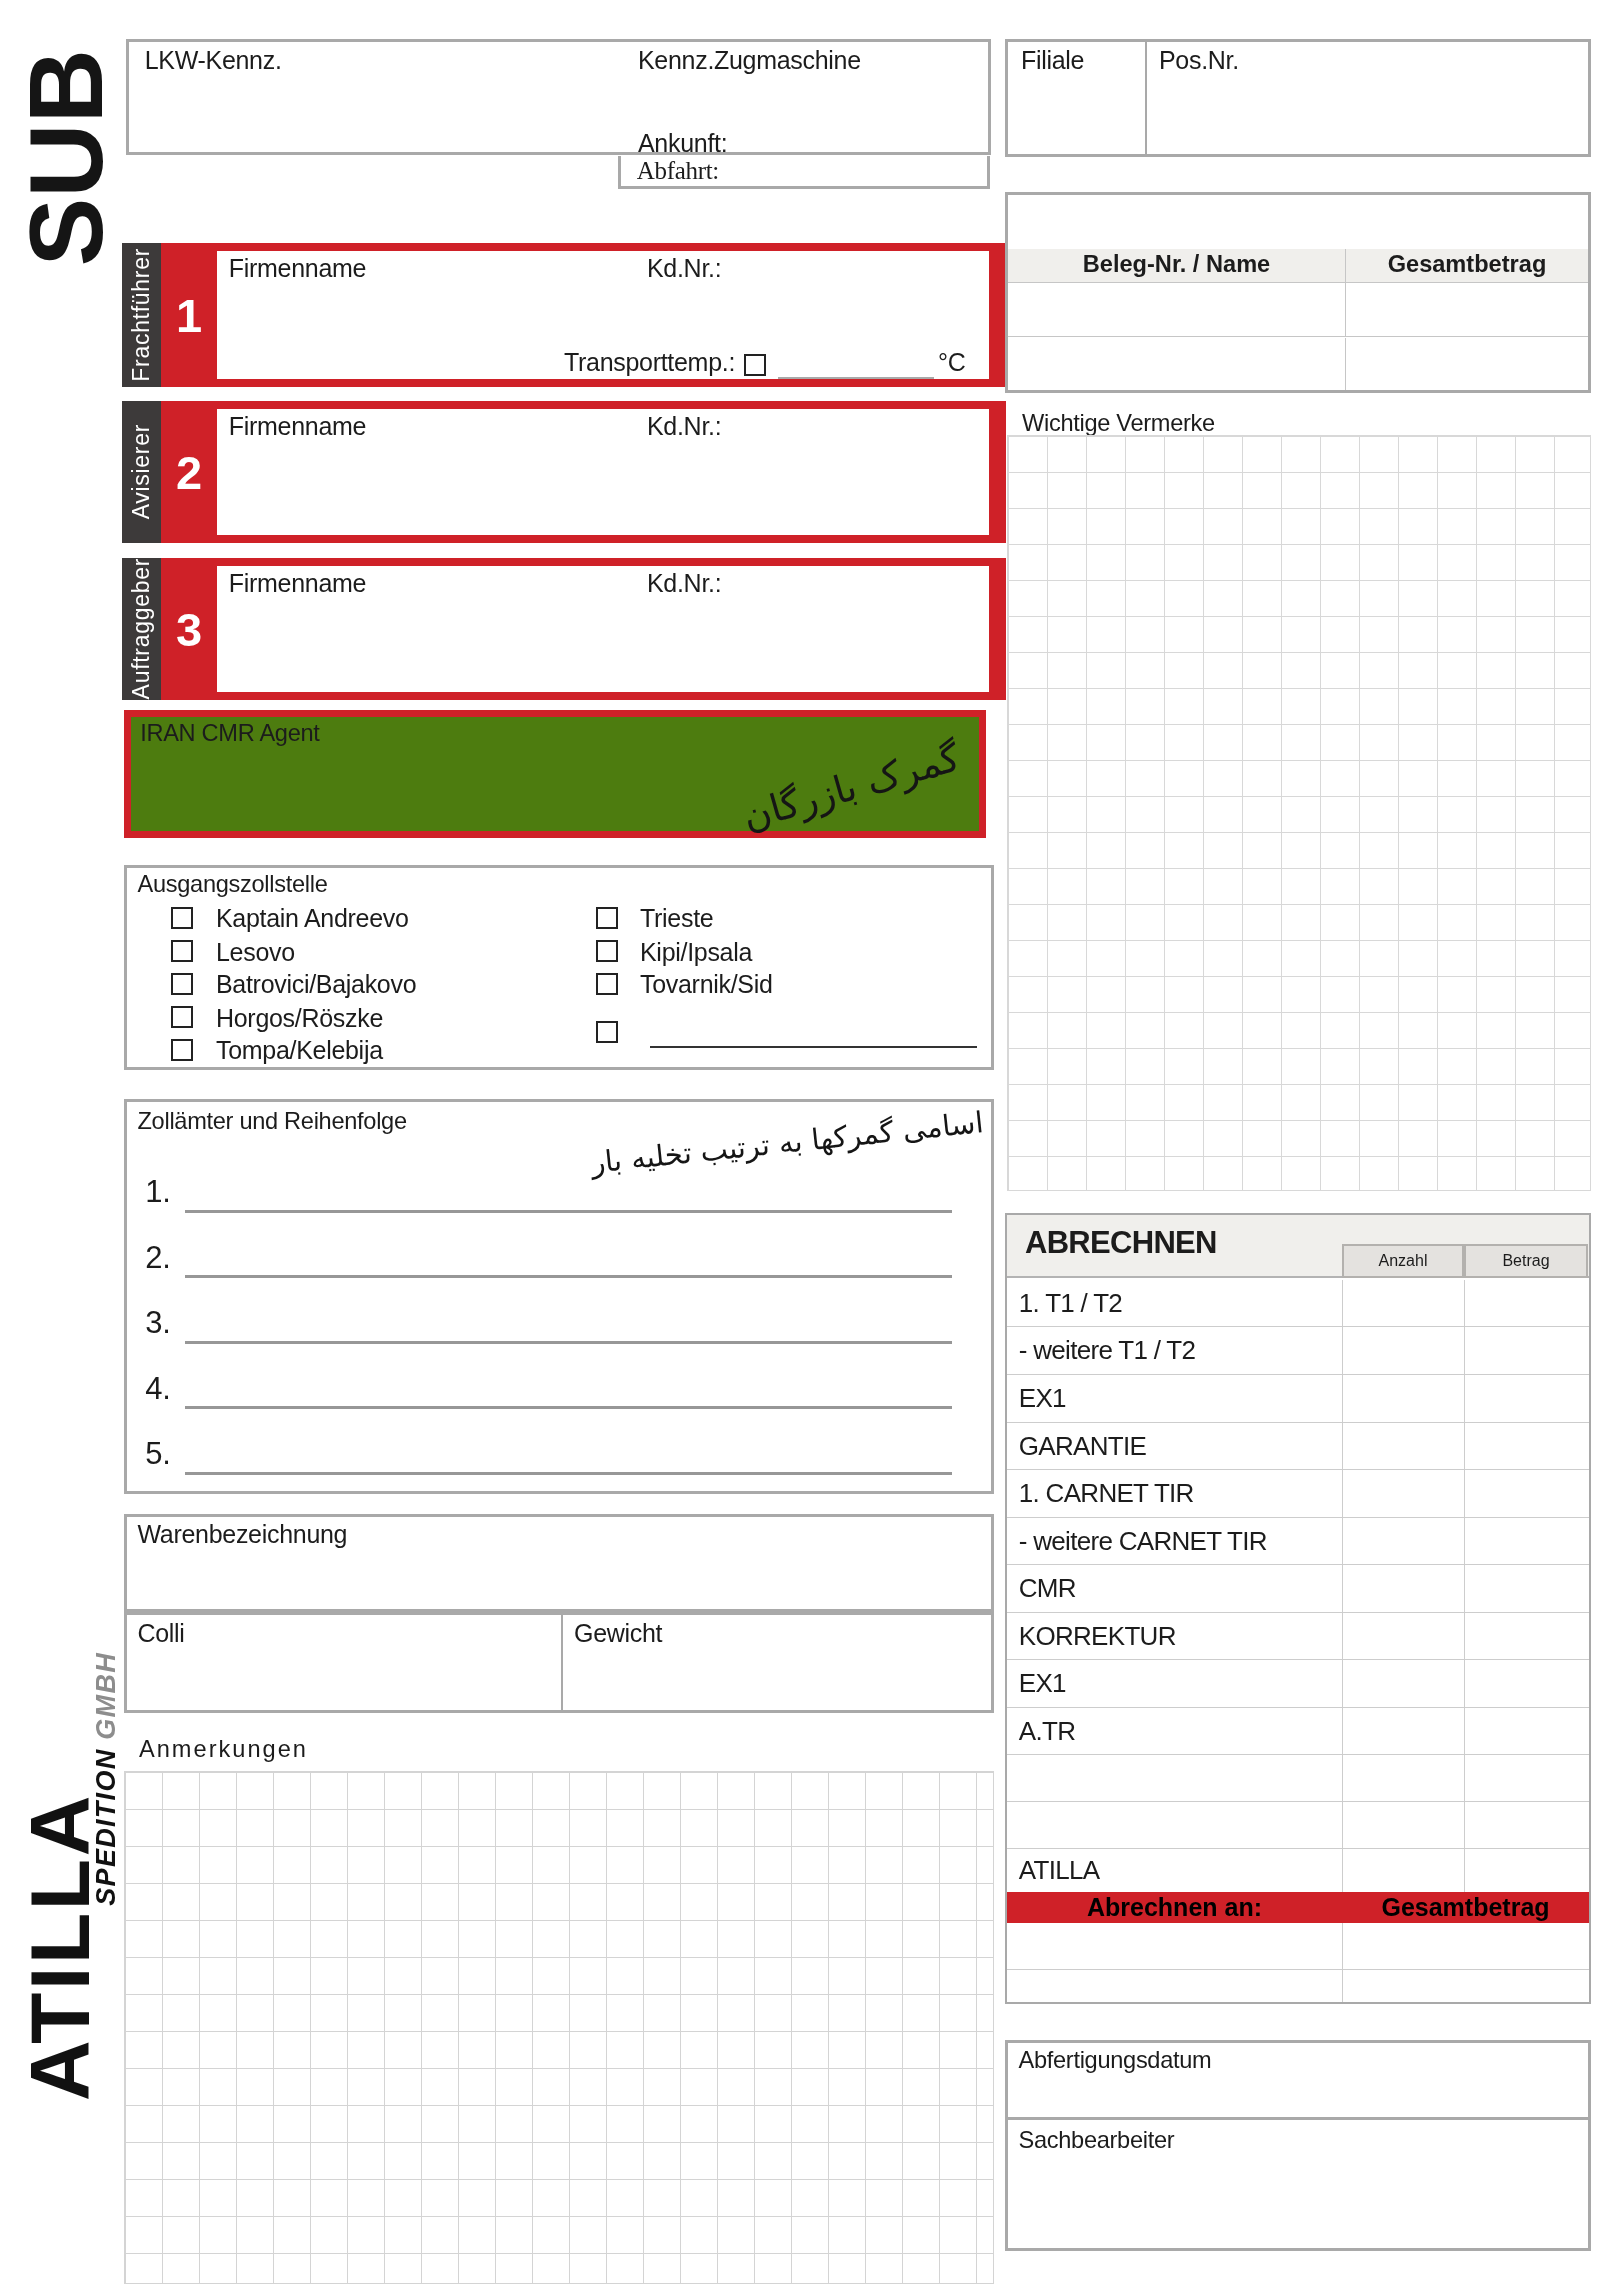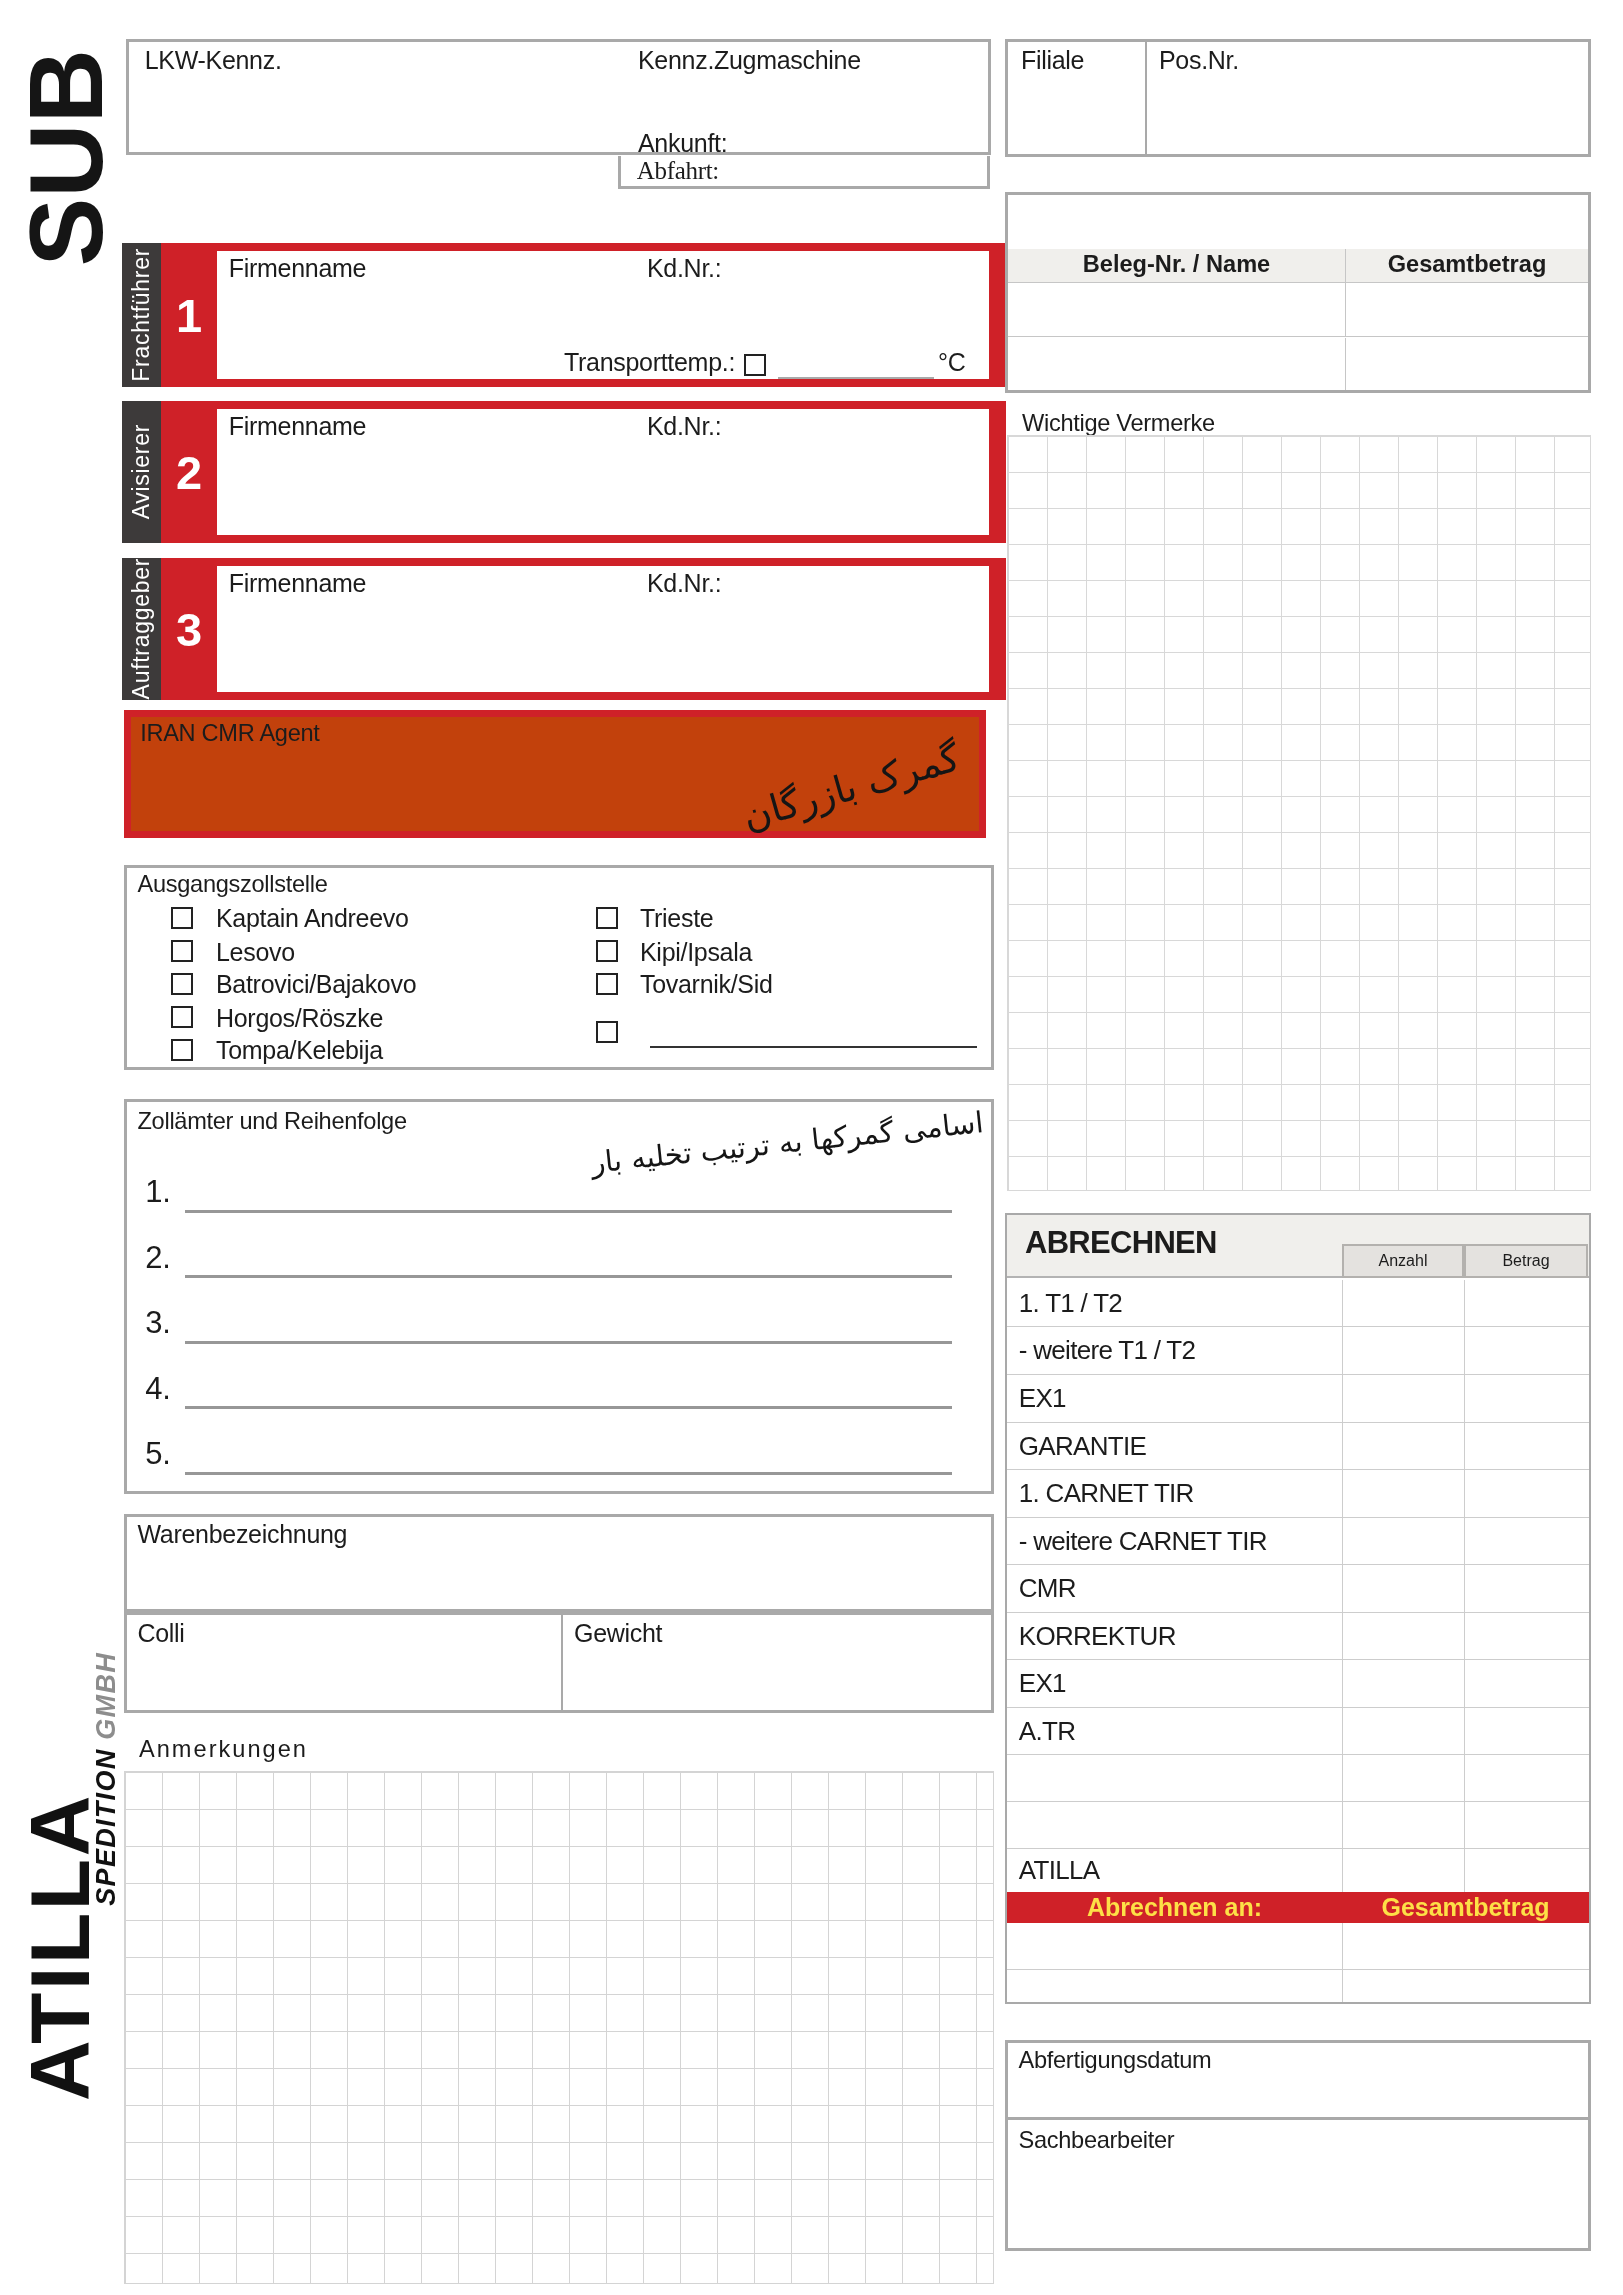--- a/index.html
+++ b/index.html
@@ -35,21 +35,21 @@
   .bar-cols{position:absolute;left:0;right:0;top:54px;height:33px;background:#f0efec;border-bottom:1.3px solid #c6c6c6;}
   .bar-row{position:absolute;left:0;right:0;background:#fff;}
   .vthin{position:absolute;top:0;bottom:0;width:1.3px;background:#c6c6c6;}
   
   .ar-row{position:relative;border-bottom:1.3px solid #cdcdcd;display:flex;align-items:center;
           padding-left:11.8px;font-size:26px;letter-spacing:-0.7px;
           background-image:linear-gradient(#cdcdcd,#cdcdcd),linear-gradient(#cdcdcd,#cdcdcd);
           background-size:1.3px 100%,1.3px 100%;background-position:335px 0,457px 0;background-repeat:no-repeat;}
   .ar-row.single{background-image:linear-gradient(#cdcdcd,#cdcdcd);background-size:1.3px 100%;
           background-position:335px 0;}
-  .ar-redbar{position:relative;height:31px;background:var(--red);display:flex;color:#fde047;font-weight:bold;font-size:25px;}
+  .ar-redbar{position:relative;height:31px;background:var(--red);display:flex;color:#000000;font-weight:bold;font-size:25px;}
   .hdrcell{position:absolute;box-sizing:border-box;background:#e4e2df;border:2px solid #b3b1ae;
            display:flex;align-items:center;justify-content:center;font-size:16px;}
   .persian{position:absolute;font-family:"DejaVu Sans",sans-serif;color:#151515;white-space:nowrap;}
   :root{--red:#cf2128;}
 </style>
 </head>
 <body>
 
 <div id="page">
 
@@ -113,21 +113,21 @@
     <div class="sec-tab">
         <span class="vtext">Auftraggeber</span>
       </div>
     <div class="sec-num">3</div>
     <div class="sec-inner">
       <span class="lbl" style="left:11.8px;top:3.9px;">Firmenname</span>
       <span class="lbl" style="left:430px;top:3.9px;">Kd.Nr.:</span>
     </div>
   </div>
 
-  <div class="abs" style="left:124px;top:710px;width:862px;height:128px;border:7.9px solid var(--red);background:#c2410c;">
+  <div class="abs" style="left:124px;top:710px;width:862px;height:128px;border:7.9px solid var(--red);background:#4d7c0f;">
     <span class="lbl lbl36" style="left:9.2px;top:3.9px;">IRAN CMR Agent</span>
     <span class="persian" dir="rtl" style="right:26px;top:18.3px;font-size:38px;transform:rotate(-16deg);transform-origin:right top;">گمرک بازرگان</span>
   </div>
 
   <div class="box" style="left:124px;top:865px;width:870px;height:205px;">
     <span class="lbl lbl36" style="left:10.5px;top:3.9px;">Ausgangszollstelle</span>
     <div class="chk" style="left:44px;top:39px;"></div>
     <span class="lbl" style="left:89px;top:37px;">Kaptain Andreevo</span>
     <div class="chk" style="left:44px;top:72px;"></div>
     <span class="lbl" style="left:89px;top:71px;">Lesovo</span>

